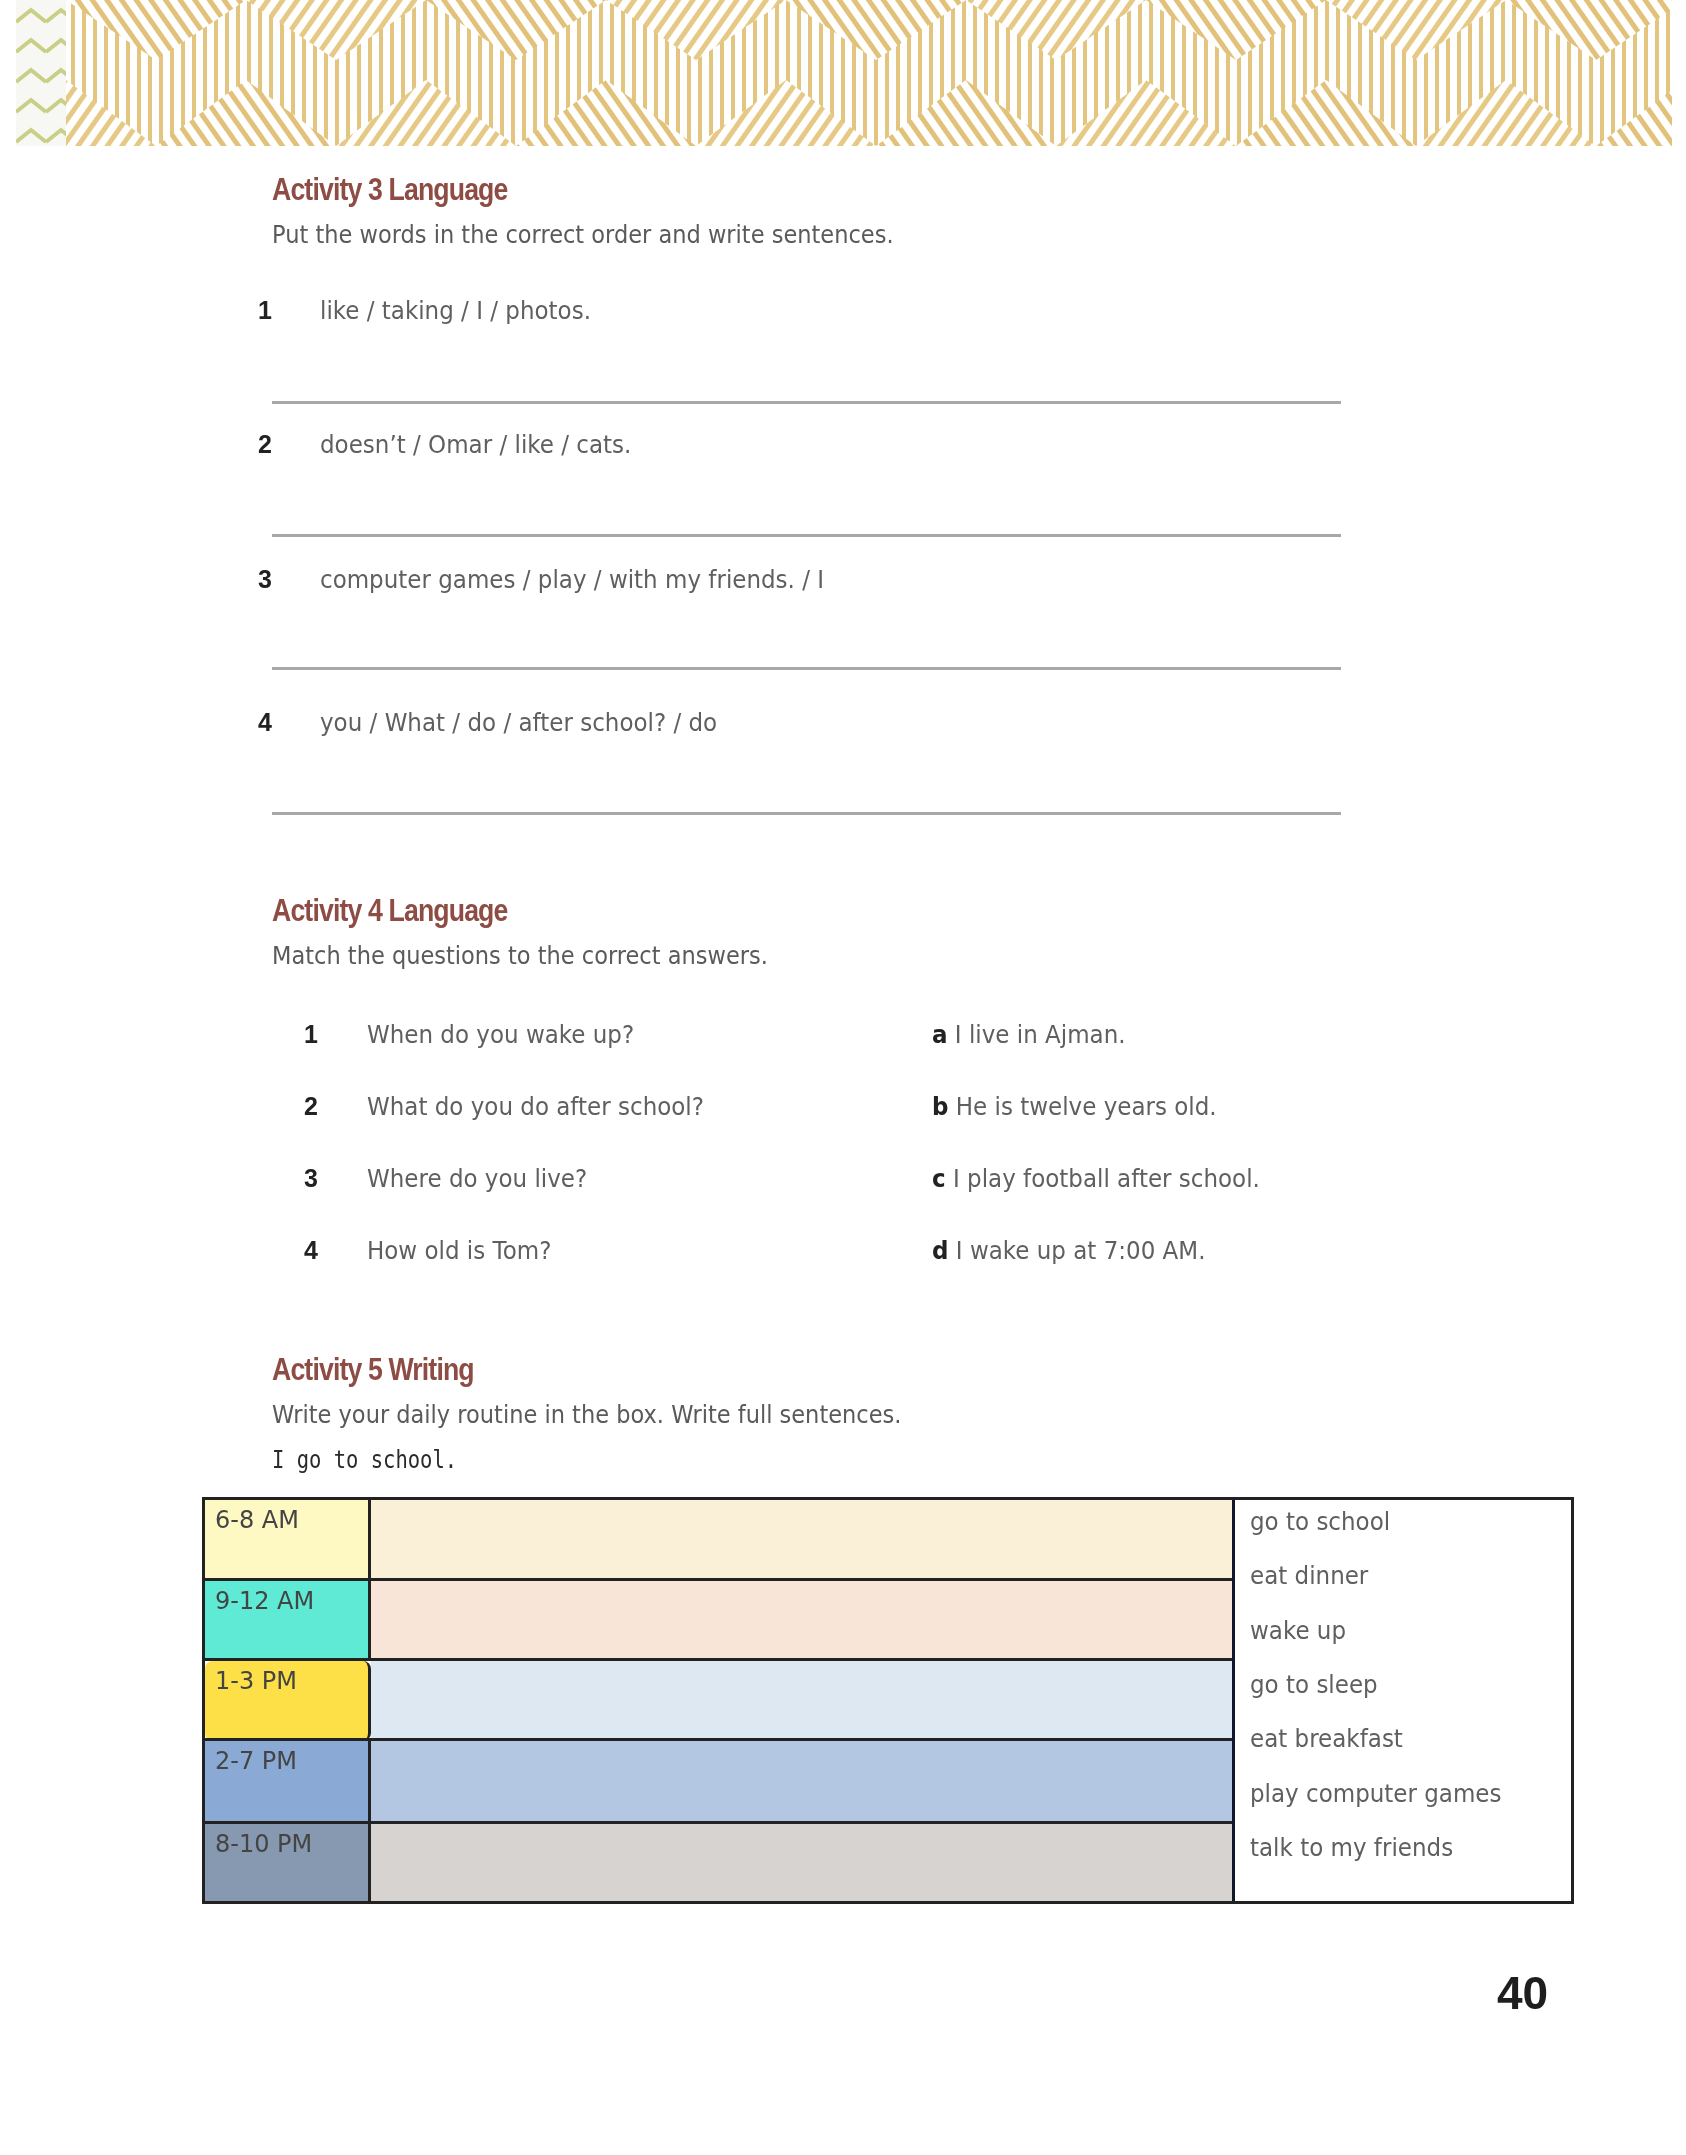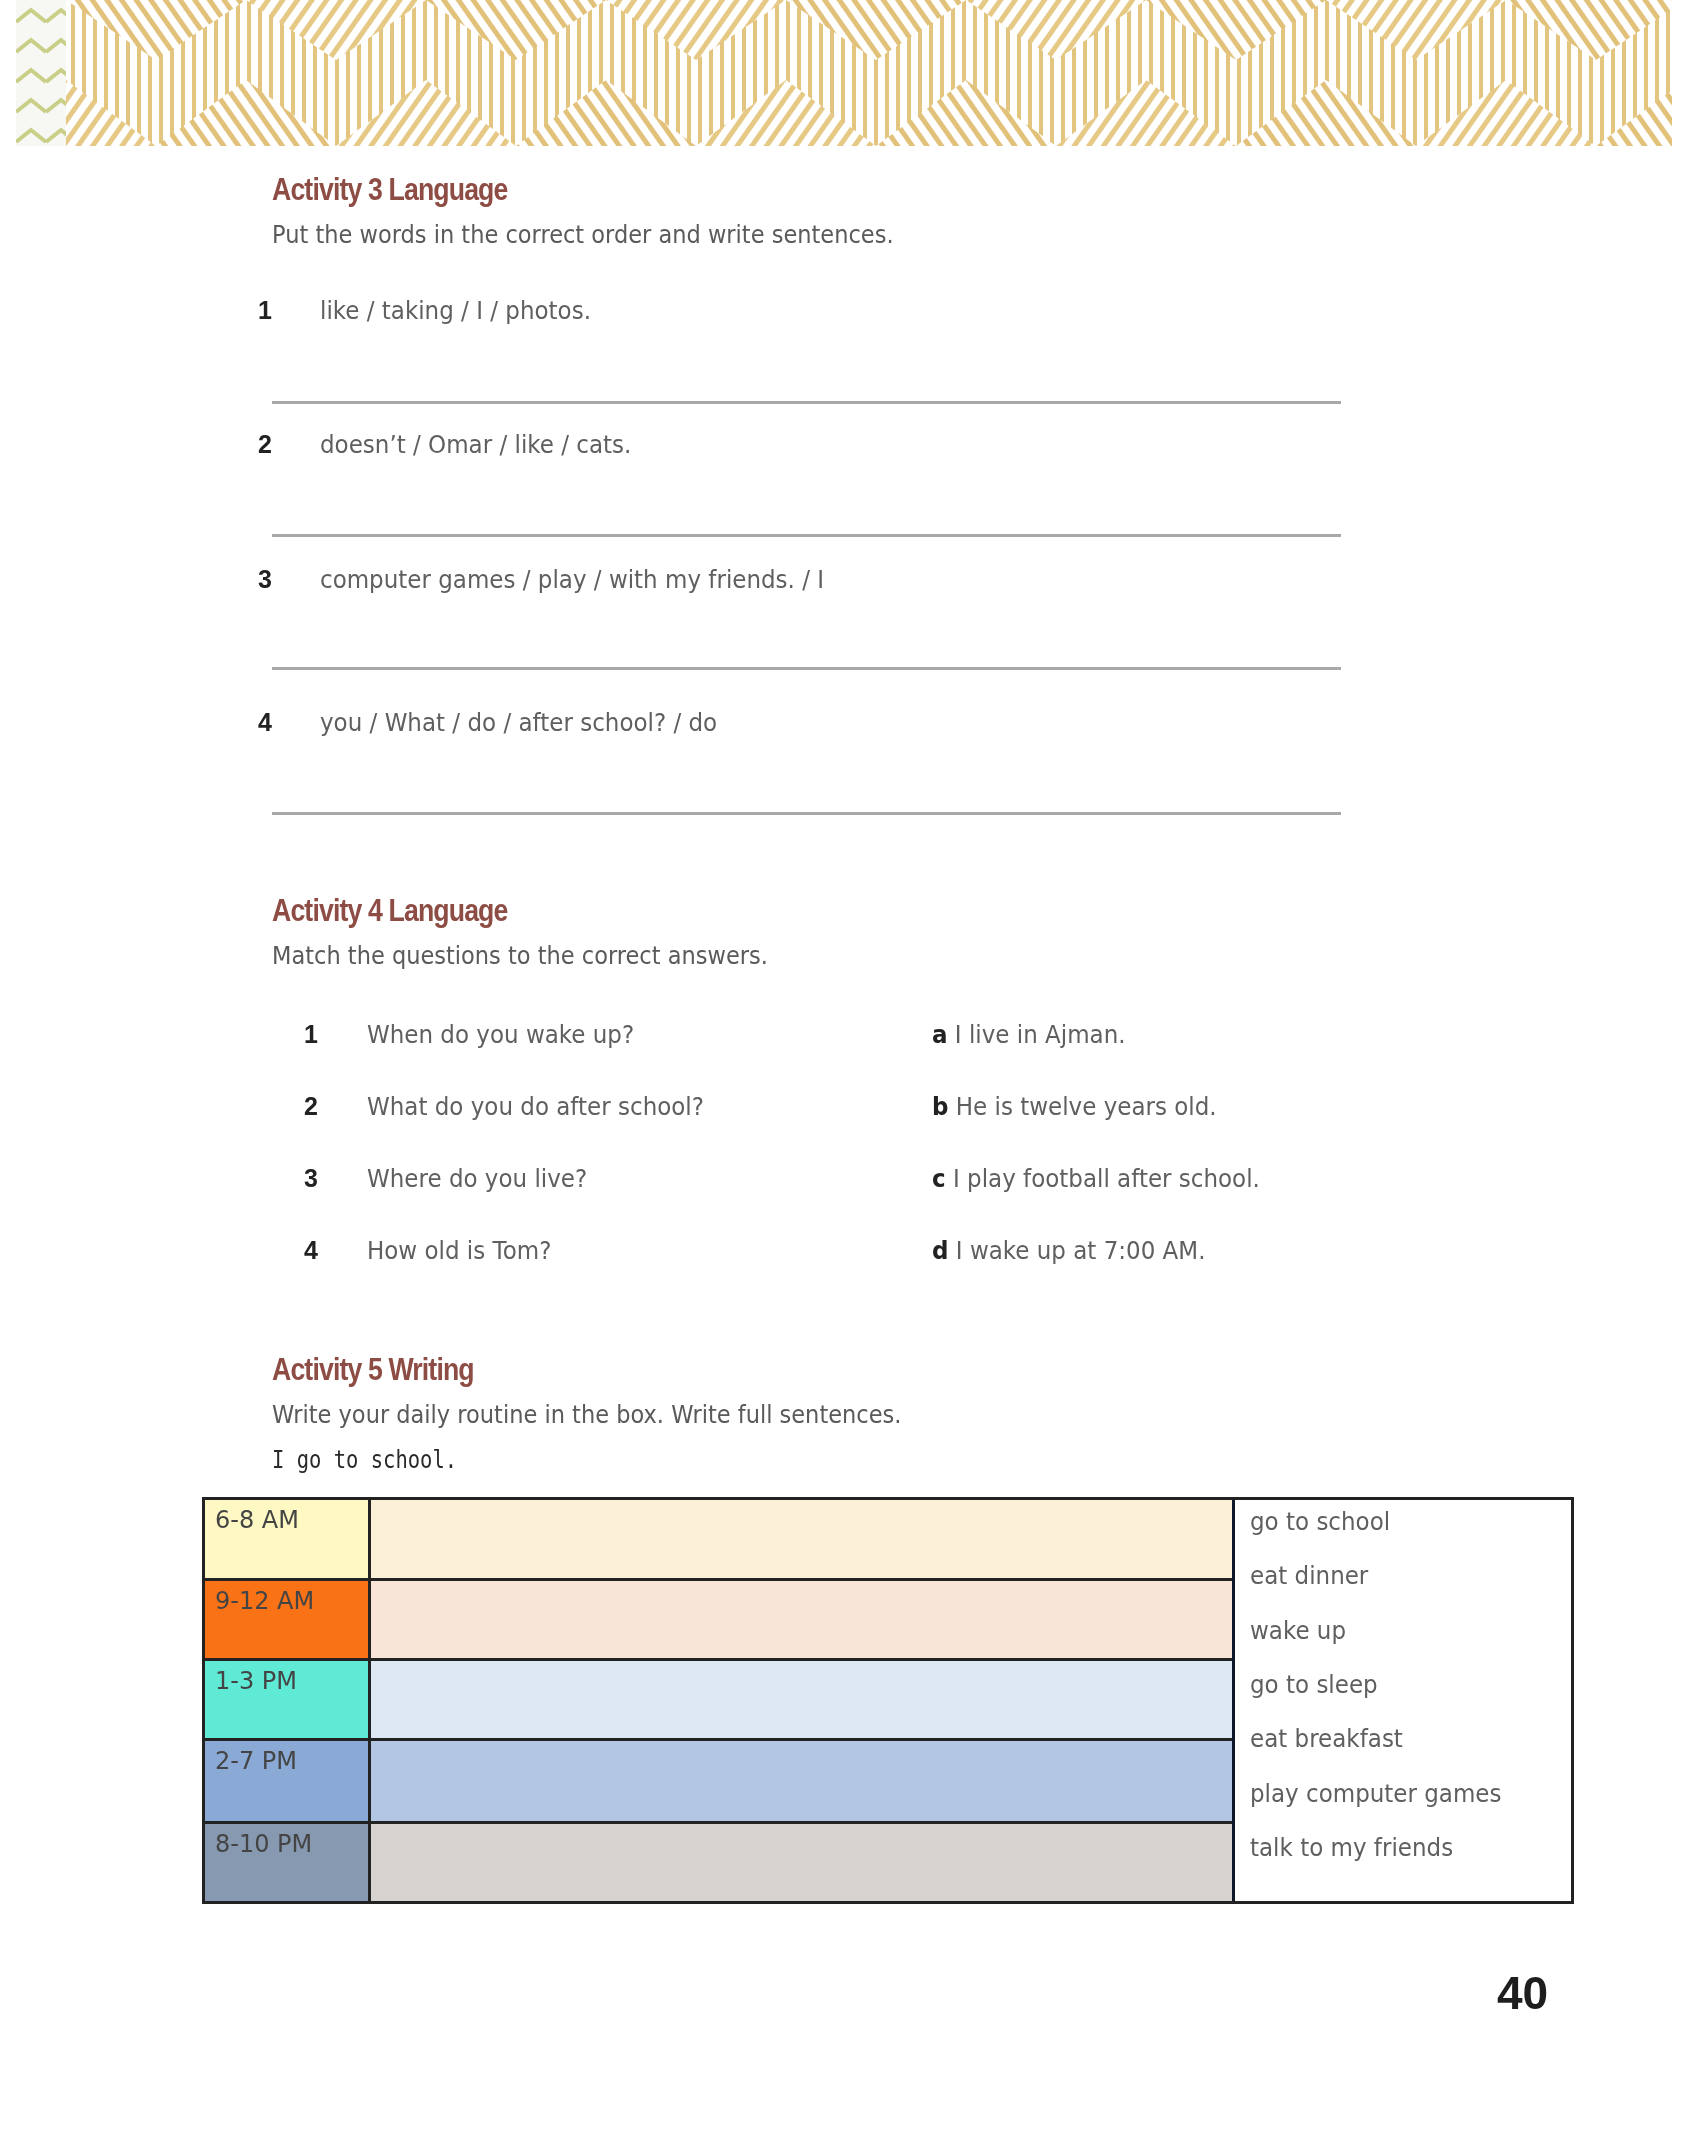--- a/index.html
+++ b/index.html
@@ -134,25 +134,25 @@
 
 <div class="heading" style="top:1352px;">Activity 5 Writing</div>
 <div class="instr" style="top:1400px;">Write your daily routine in the box. Write full sentences.</div>
 <div class="example">I go to school.</div>
 
 <div id="routine-table">
   <div class="time-cell" style="top: 0px; height: 81px; background: #fef9c3;"><span>6-8 AM</span></div>
   <div class="write-cell" style="top: 0px; height: 81px; background: rgb(250, 240, 216);"></div>
   <div class="row-border" style="top:78px;"></div>
 
-  <div class="time-cell" style="top: 81px; height: 80px; background: #f97316;"><span>9-12 AM</span></div>
+  <div class="time-cell" style="top: 81px; height: 80px; background: #5eead4;"><span>9-12 AM</span></div>
   <div class="write-cell" style="top: 81px; height: 80px; background: rgb(248, 229, 216);"></div>
   <div class="row-border" style="top:158px;"></div>
 
-  <div class="time-cell" style="top: 161px; height: 80px; background: #5eead4;"><span>1-3 PM</span></div>
+  <div class="time-cell" style="top: 161px; height: 80px; background: #fde047; border-radius: 8px;"><span>1-3 PM</span></div>
   <div class="write-cell" style="top: 161px; height: 80px; background: rgb(221, 232, 242);"></div>
   <div class="row-border" style="top:238px;"></div>
 
   <div class="time-cell" style="top: 241px; height: 83px; background: rgb(138, 170, 213);"><span>2-7 PM</span></div>
   <div class="write-cell" style="top: 241px; height: 83px; background: rgb(179, 198, 226);"></div>
   <div class="row-border" style="top:321px;"></div>
 
   <div class="time-cell" style="top: 324px; height: 77px; background: rgb(135, 153, 176);"><span>8-10 PM</span></div>
   <div class="write-cell" style="top: 324px; height: 77px; background: rgb(214, 211, 209);"></div>
 

